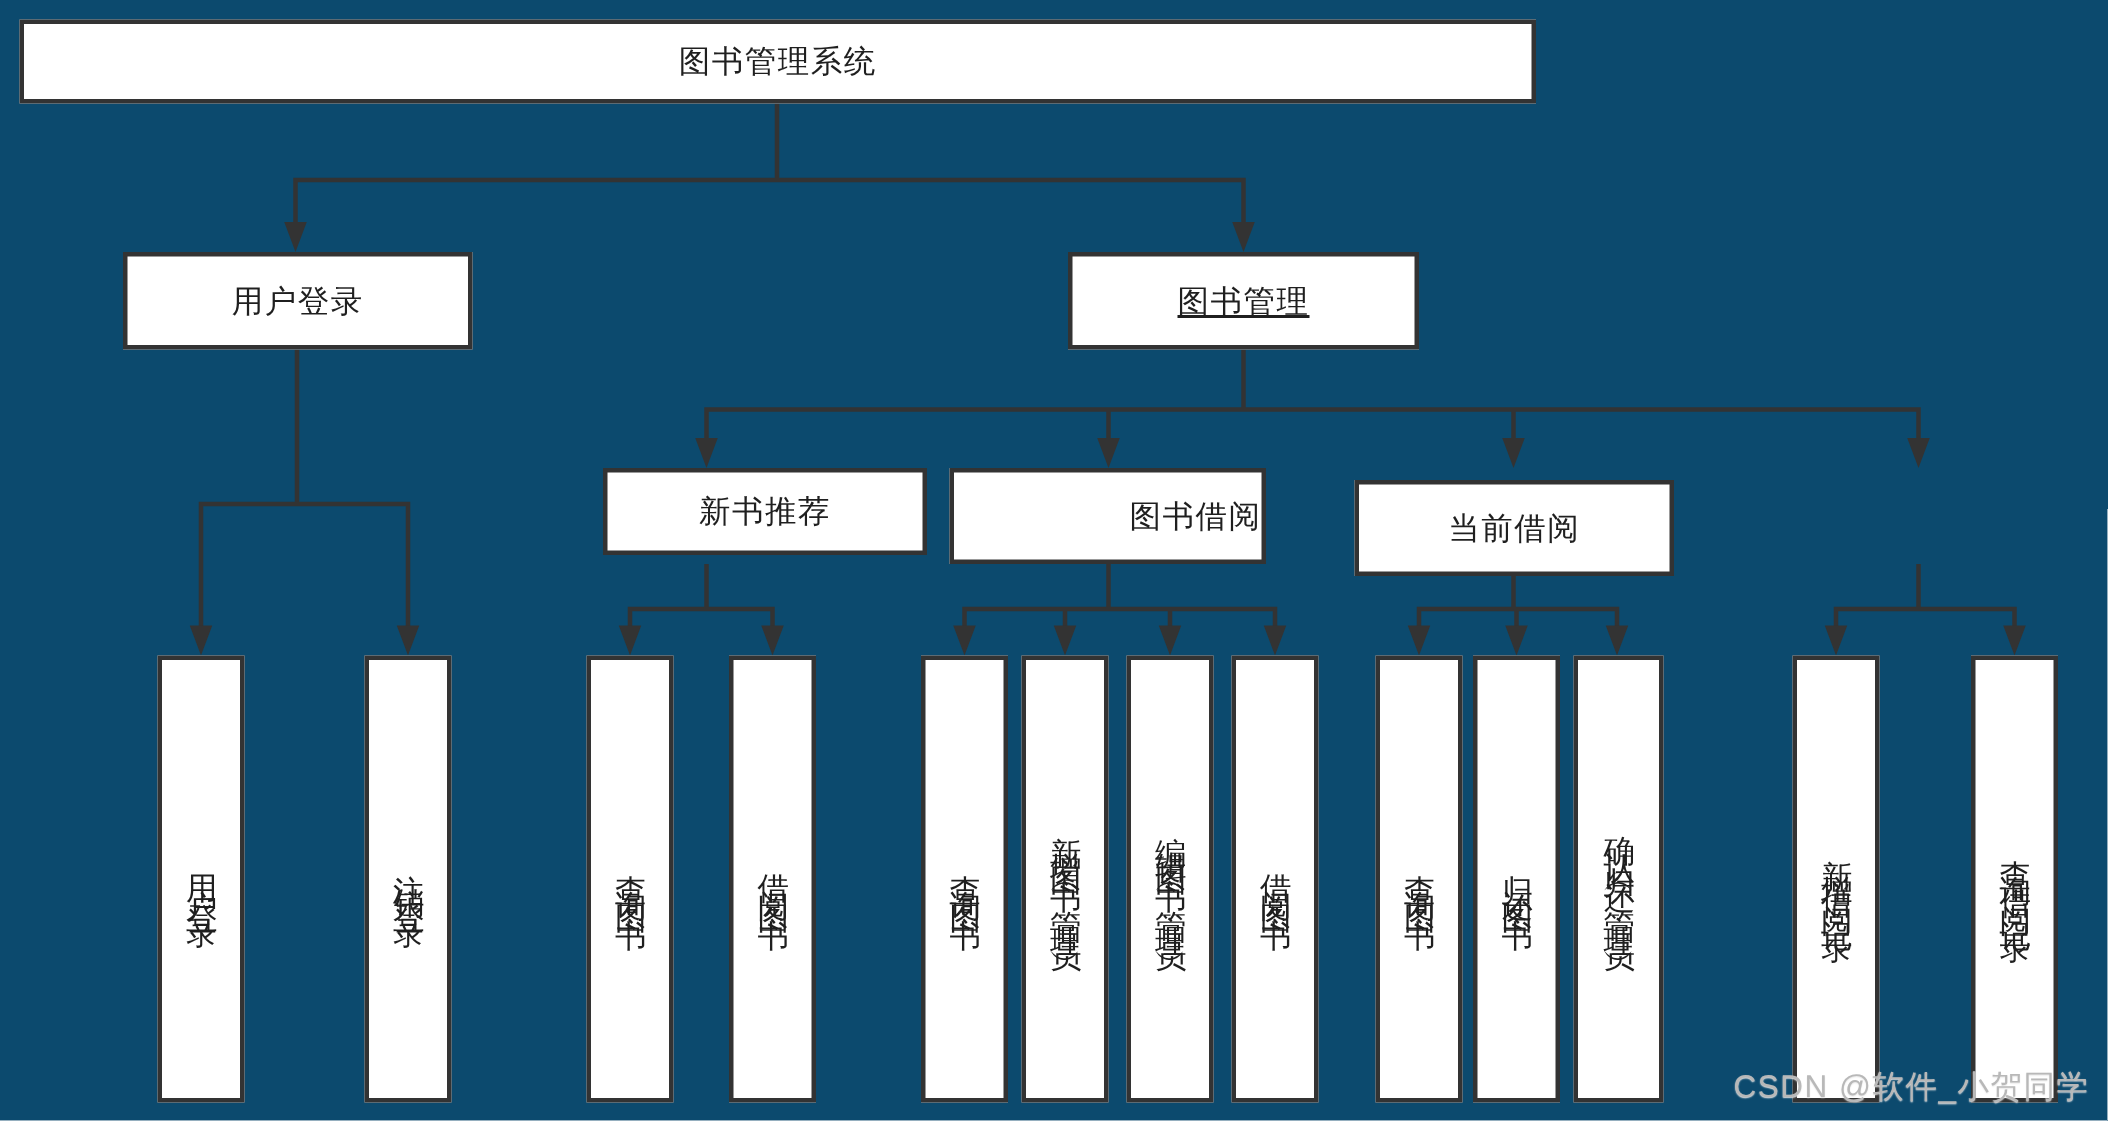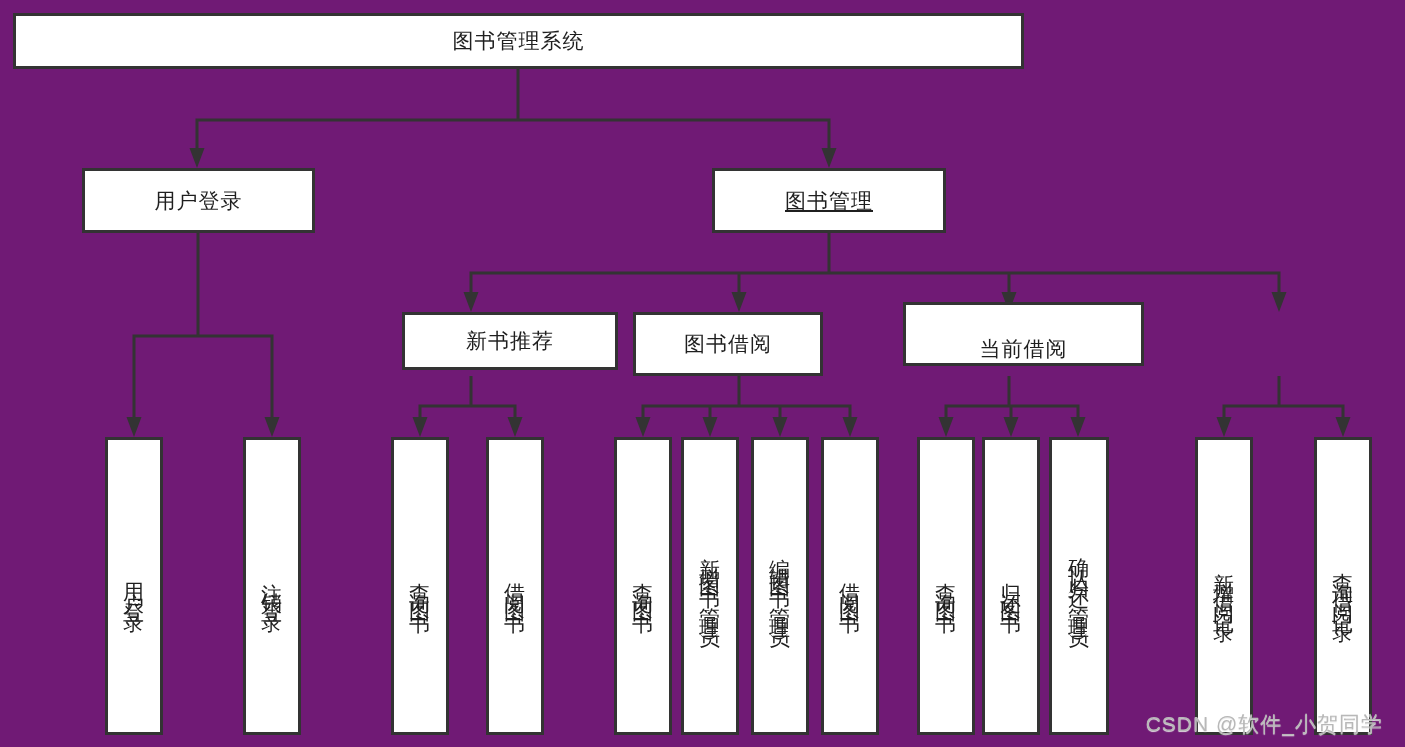--- a/index.html
+++ b/index.html
@@ -1,20 +1,20 @@
 <!DOCTYPE html>
 <html><head>
 <meta charset="utf-8">
 <style>
   html, body { margin: 0; padding: 0; background: #ffffff; }
   .canvas {
     position: relative;
     width: 1405px;
     height: 747px;
-    background: #701a75;
+    background: #0c4a6e;
     overflow: hidden;
     font-family: "Liberation Sans", "DejaVu Sans", sans-serif;
     color: #1f1f1f;
   }
   svg.connectors {
     position: absolute;
     left: 0; top: 0;
     width: 1405px; height: 747px;
     z-index: 0;
   }
@@ -36,21 +36,21 @@
   .vnode .vtext {
     writing-mode: vertical-rl;
     text-orientation: mixed;
     font-size: 21px;
     letter-spacing: 10px;
     line-height: 1;
     white-space: nowrap;
   }
   .watermark {
     position: absolute;
-    right: 22px;
+    right: 12px;
     top: 710px;
     font-size: 21px;
     letter-spacing: 1px;
     color: #b8b8b8;
     text-shadow: 0 1px 1px #e4e4e4;
     z-index: 2;
     white-space: nowrap;
   }
 </style>
 </head>
@@ -112,24 +112,24 @@
   <div class="node hnode" style="left:82px; top:168px; width:233px; height:65px;">
     <span class="htext">用户登录</span>
   </div>
   <div class="node hnode" style="left:712px; top:168px; width:234px; height:65px;text-decoration:underline;">
     <span class="htext">图书管理</span>
   </div>
 
   <div class="node hnode" style="left:363px; top:312px; width:216px; height:58px;margin-left:39px;">
     <span class="htext">新书推荐</span>
   </div>
-  <div class="node hnode" style="left:633px; top:312px; width:190px; height:64px;">
+  <div class="node hnode" style="left:633px; top:312px; width:211px; height:64px;justify-content:flex-end;">
     <span class="htext">图书借阅</span>
   </div>
-  <div class="node hnode" style="left:903px; top:302px; width:241px; height:64px;align-items:flex-end;">
+  <div class="node hnode" style="left:903px; top:320px; width:213px; height:64px;">
     <span class="htext">当前借阅</span>
   </div>
 
   <div class="node vnode" style="left:105px; top:437px; width:58px; height:298px;">
     <span class="vtext">用户登录</span>
   </div>
   <div class="node vnode" style="left:243px; top:437px; width:58px; height:298px;">
     <span class="vtext">注销登录</span>
   </div>
 

